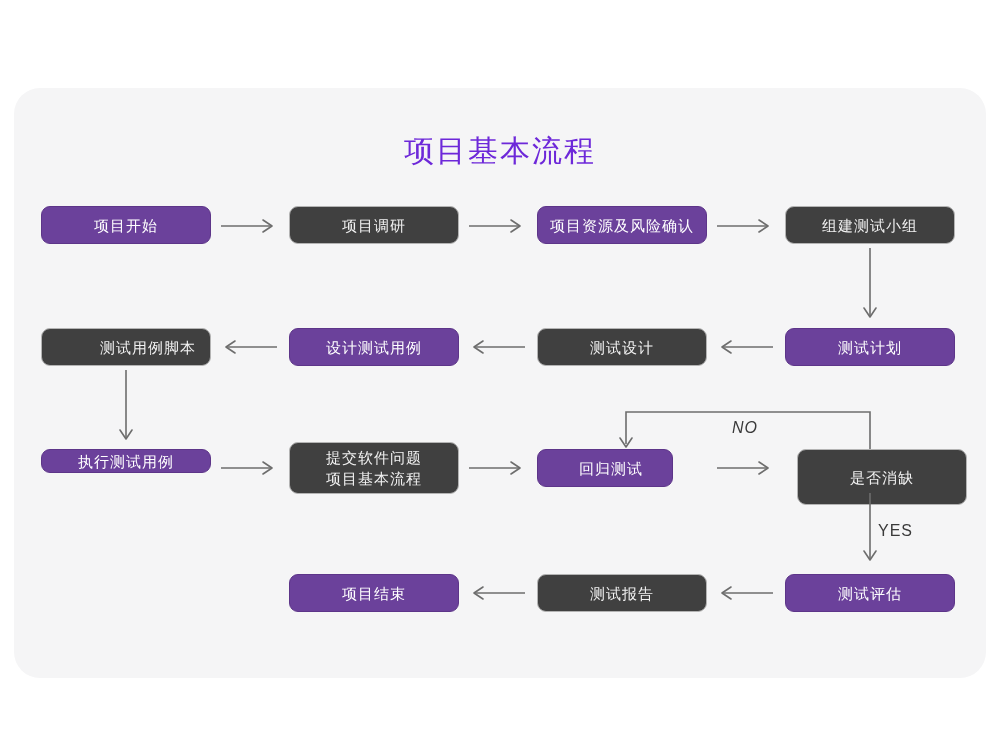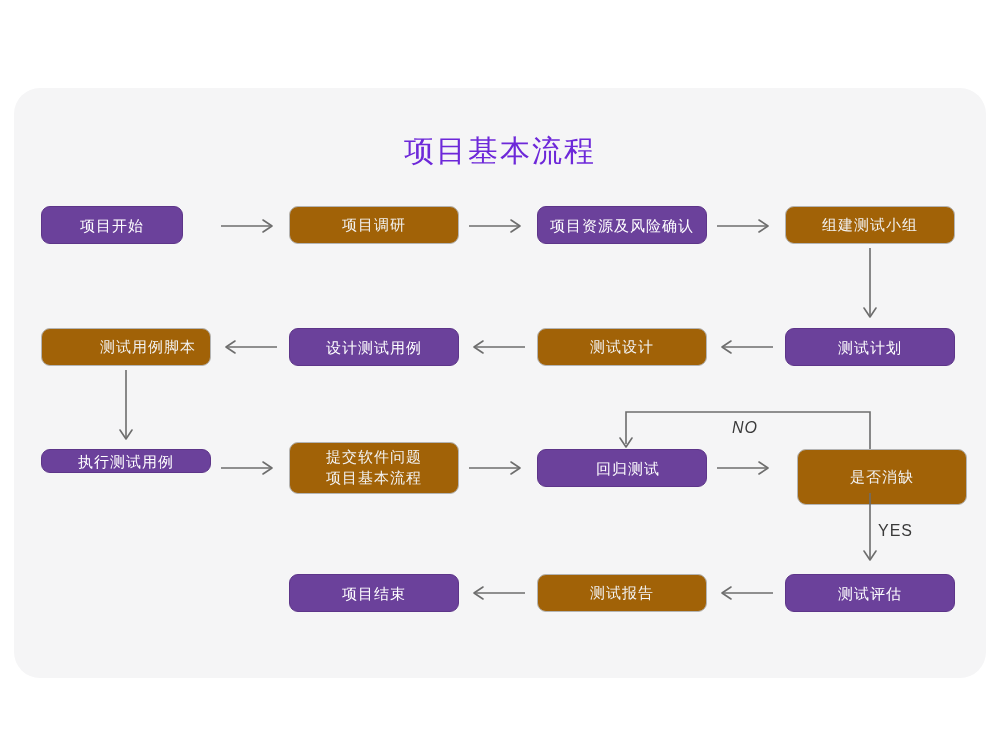--- a/index.html
+++ b/index.html
@@ -58,24 +58,23 @@
     letter-spacing: 1px;
     white-space: pre-line;
     user-select: none;
   }
   .node.purple {
     background: #6b419b;
     border: 1px solid #5d3589;
     color: #ffffff;
   }
   .node.gray {
-    background: #a16207;
+    background: #404040;
     border: 1px solid #b4b4b4;
     color: #f2f2f2;
-    font-family: Liberation Serif, serif;
   }
 
   
   .conn {
     position: absolute;
     pointer-events: none;
   }
   .conn svg {
     display: block;
     overflow: visible;
@@ -103,21 +102,21 @@
 </style>
 </head>
 <body>
 
 <div id="stage">
 
   <div id="panel"></div>
 
   <div id="diagram-title">项目基本流程</div>
 
-  <div class="node purple" style="left:41px;  top:206px; width:142px; height:38px;">项目开始</div>
+  <div class="node purple" style="left:41px;  top:206px; width:170px; height:38px;">项目开始</div>
 
   <div class="node gray" style="left:289px; top:206px; width:170px; height:38px;">项目调研</div>
 
   <div class="node purple" style="left:537px; top:206px; width:170px; height:38px;">项目资源及风险确认</div>
 
   <div class="node gray" style="left:785px; top:206px; width:170px; height:38px;">组建测试小组</div>
 
   <div class="conn" style="left:219px; top:216px; width:62px; height:20px;">
     <svg width="62" height="20">
         <path class="edge-line" d="M2,10 H52"></path>
@@ -176,21 +175,21 @@
         <path class="edge-line" d="M8,0 V68"></path>
         <path class="edge-head" d="M2,60 L8,69 L14,60"></path>
       </svg>
   </div>
 
   <div class="node purple" style="left:41px;  top:449px; width:170px; height:24px;">执行测试用例</div>
 
   <div class="node gray" style="left:289px; top:442px; width:170px; height:52px;">提交软件问题
 项目基本流程</div>
 
-  <div class="node purple" style="left:537px; top:449px; width:170px; height:38px;padding-left:12px;">回归测试</div>
+  <div class="node purple" style="left:537px; top:449px; width:136px; height:38px;padding-left:12px;">回归测试</div>
 
   <div class="node gray" style="left:785px; top:449px; width:170px; height:56px;margin-left:12px;">是否消缺</div>
 
   <div class="conn" style="left:219px; top:458px; width:62px; height:20px;">
     <svg width="62" height="20">
         <path class="edge-line" d="M2,10 H52"></path>
         <path class="edge-head" d="M44,4 L53,10 L44,16"></path>
       </svg>
   </div>
   <div class="conn" style="left:467px; top:458px; width:62px; height:20px;">

